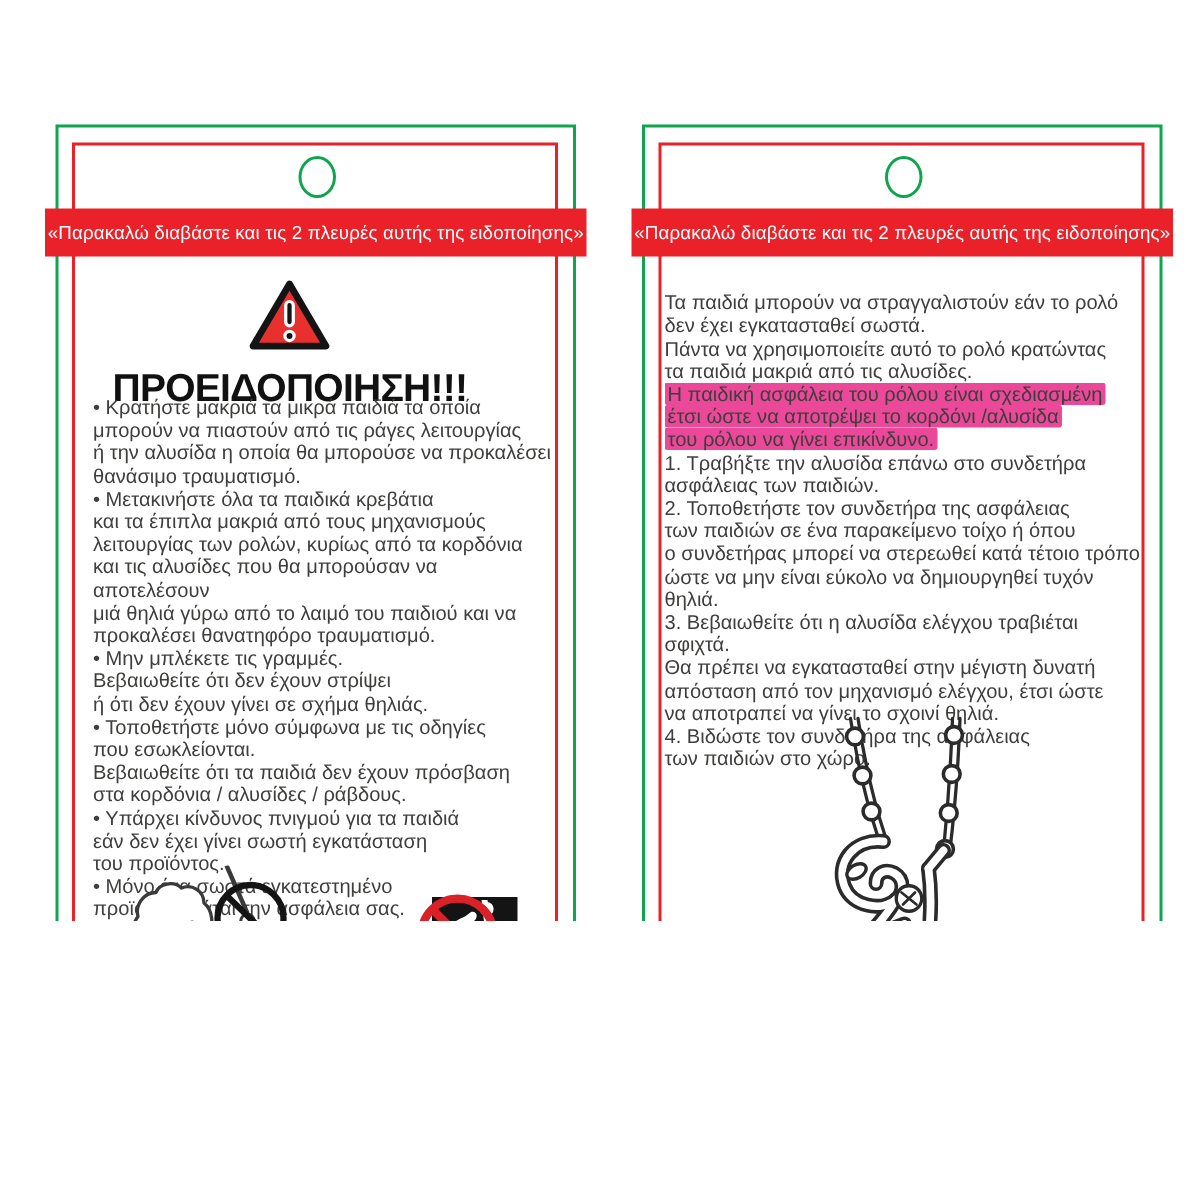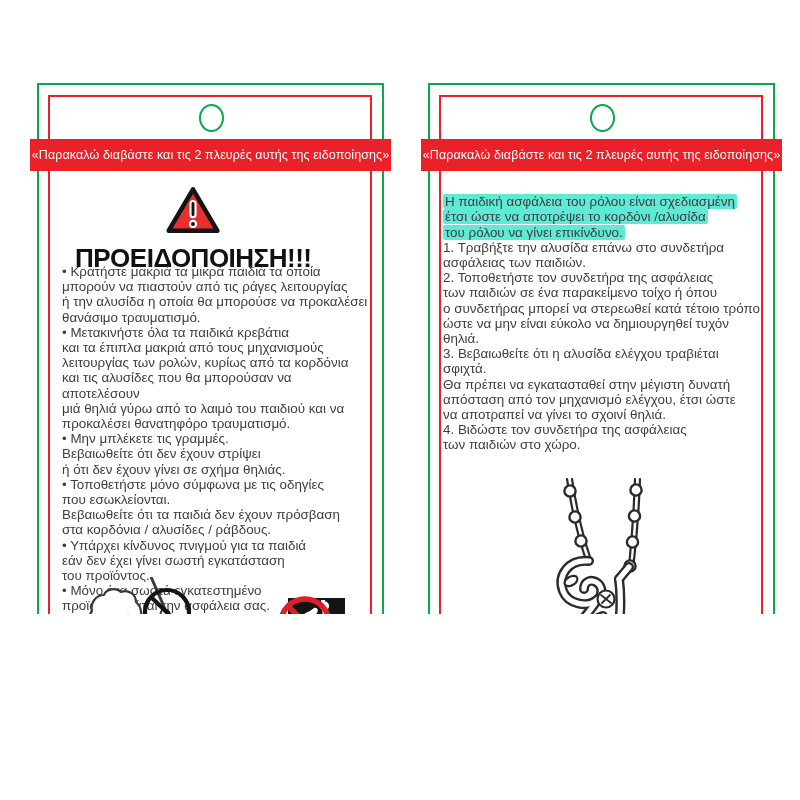--- a/index.html
+++ b/index.html
@@ -14,21 +14,21 @@
         border:2px solid #0ca64e;border-radius:50%;background:#fff;}
   .banner{position:absolute;left:-9px;right:-9px;top:54px;height:32px;background:#ea2128;
           color:#ffffff;display:flex;align-items:center;justify-content:center;
           font-size:12.5px;letter-spacing:0.1px;white-space:nowrap;}
   .warn-row{position:absolute;left:36px;top:100px;display:flex;align-items:center;gap:8px;flex-direction:column;}
   .warn-heading{font-size:26px;font-weight:bold;color:#111;letter-spacing:-0.5px;}
   .body-text{position:absolute;color:#3e3e3d;font-size:13.4px;line-height:15.2px;
              white-space:pre-line;}
   .body-left{left:23px;top:155px;width:306px;margin-top:24px;}
   .body-right{left:13px;top:94px;width:322px;}
-  .hl{background:#5eead4;border-radius:2px;padding:0 2px;box-decoration-break:clone;
+  .hl{background:#ec4899;border-radius:2px;padding:0 2px;box-decoration-break:clone;
       -webkit-box-decoration-break:clone;}
   .illus{position:absolute;}
   .illus-left{left:9px;top:492px;width:325px;height:140px;}
   .illus-right{left:115px;top:390px;width:110px;height:235px;}
   .logo-text{position:absolute;left:215px;top:568px;width:92px;text-align:right;
              font-weight:bold;font-size:24px;line-height:19px;color:#151515;letter-spacing:0.5px;}
   .tm{position:absolute;left:305px;top:560px;font-size:6.5px;color:#151515;font-weight:bold;}
 </style>
 </head>
 <body>
@@ -120,21 +120,25 @@
 
   <div class="tag tag-right">
     <div class="red-inner"></div>
     <div class="hole"></div>
 
     <div class="banner">
       <span>«Παρακαλώ διαβάστε και τις 2 πλευρές αυτής της ειδοποίησης»</span>
     </div>
 
     <div class="body-text body-right">
-      <span class="hl">Η παιδική ασφάλεια του ρόλου είναι σχεδιασμένη
+      <span>Τα παιδιά μπορούν να στραγγαλιστούν εάν το ρολό
+δεν έχει εγκατασταθεί σωστά.
+Πάντα να χρησιμοποιείτε αυτό το ρολό κρατώντας
+τα παιδιά μακριά από τις αλυσίδες.
+</span><span class="hl">Η παιδική ασφάλεια του ρόλου είναι σχεδιασμένη
 έτσι ώστε να αποτρέψει το κορδόνι /αλυσίδα
 του ρόλου να γίνει επικίνδυνο.</span><span>
 1.   Τραβήξτε την αλυσίδα επάνω στο συνδετήρα
 ασφάλειας των παιδιών.
 2.   Τοποθετήστε τον συνδετήρα της ασφάλειας
 των παιδιών σε ένα παρακείμενο τοίχο ή όπου
 ο συνδετήρας μπορεί να στερεωθεί κατά τέτοιο τρόπο
 ώστε να μην είναι εύκολο να δημιουργηθεί τυχόν θηλιά.
 3.   Βεβαιωθείτε ότι η αλυσίδα ελέγχου τραβιέται σφιχτά.
 Θα πρέπει να εγκατασταθεί στην μέγιστη δυνατή

